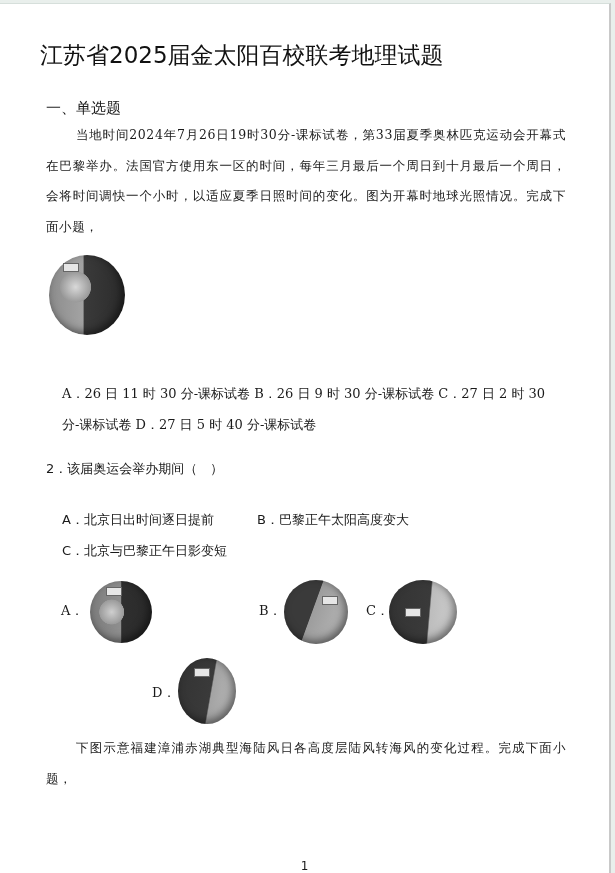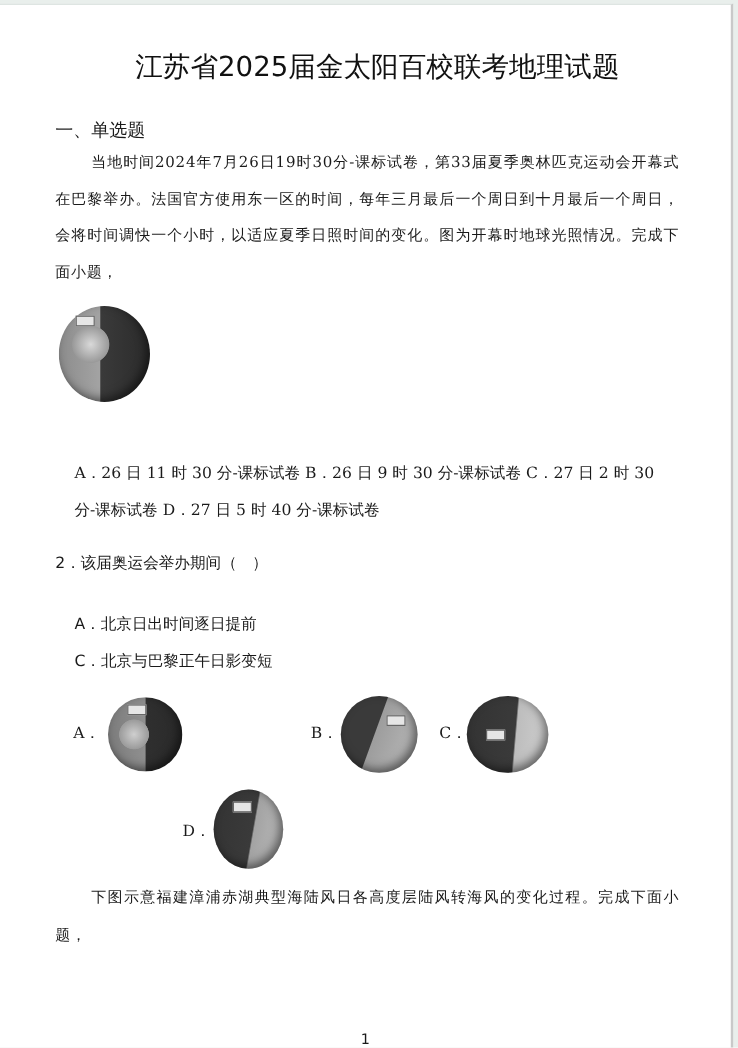--- a/index.html
+++ b/index.html
@@ -10,23 +10,23 @@
       color:#1a1a1a;
     }
     .page {
       position:absolute; left:0; top:3px; width:609px; height:870px;
       background:#ffffff;
       border-right:2px solid #c9c9c9;
       border-top:1px solid #d6dfdb;
     }
     .title {
       position:absolute; left:0; width:100%; top:36px;
-      text-align:center; font-family:"DejaVu Sans","Liberation Sans",sans-serif;
+      font-family:"DejaVu Sans","Liberation Sans",sans-serif;
       font-size:23px; letter-spacing:0px; color:#111;
-      padding-left:20px; box-sizing:border-box;
+      padding-left:40px; box-sizing:border-box;
     }
     .section {
       position:absolute; left:46px; top:95px;
       font-size:15px; font-family:"DejaVu Sans","Liberation Sans",sans-serif;
     }
     .para {
       position:absolute; left:46px; width:520px;
       font-size:12.5px; line-height:30.5px; text-indent:30px;
       text-align:justify; letter-spacing:0.6px;
     }
@@ -76,20 +76,23 @@
     <div class="label" style="left:14px; top:8px;"></div>
   </div>
 
   <div class="q" style="top:381px; left:62px; font-family:'DejaVu Serif','Liberation Serif',serif;">A．26 日 11 时 30 分-课标试卷  B．26 日 9 时 30 分-课标试卷   C．27 日 2 时 30</div>
   <div class="q" style="top:412px; left:62px; font-family:'DejaVu Serif','Liberation Serif',serif;">分-课标试卷   D．27 日 5 时 40 分-课标试卷</div>
 
   <div class="q" style="top:456px;">2．该届奥运会举办期间（　）</div>
   <div class="opt" style="top:479px; left:62px;">
     <span>A．</span><span>北京日出时间逐日提前</span>
   </div>
+  <div class="opt" style="top:479px; left:257px;">
+    <span>B．</span><span>巴黎正午太阳高度变大</span>
+  </div>
   <div class="opt" style="top:510px; left:62px;">
     <span>C．</span><span>北京与巴黎正午日影变短</span>
   </div>
 
 
   <div class="opt-label" style="left:61px; top:598px;">A．</div>
   <div class="globe" style="left:90px; top:577px; width:62px; height:62px;
               background: radial-gradient(circle at 35% 50%, #cfcfcf 0, #9b9b9b 24%, transparent 25%),
                           linear-gradient(90deg,#7c7c7c 0%,#8f8f8f 50%,#2f2f2f 51%,#2a2a2a 100%);">
     <div class="label" style="left:16px; top:6px;"></div>

